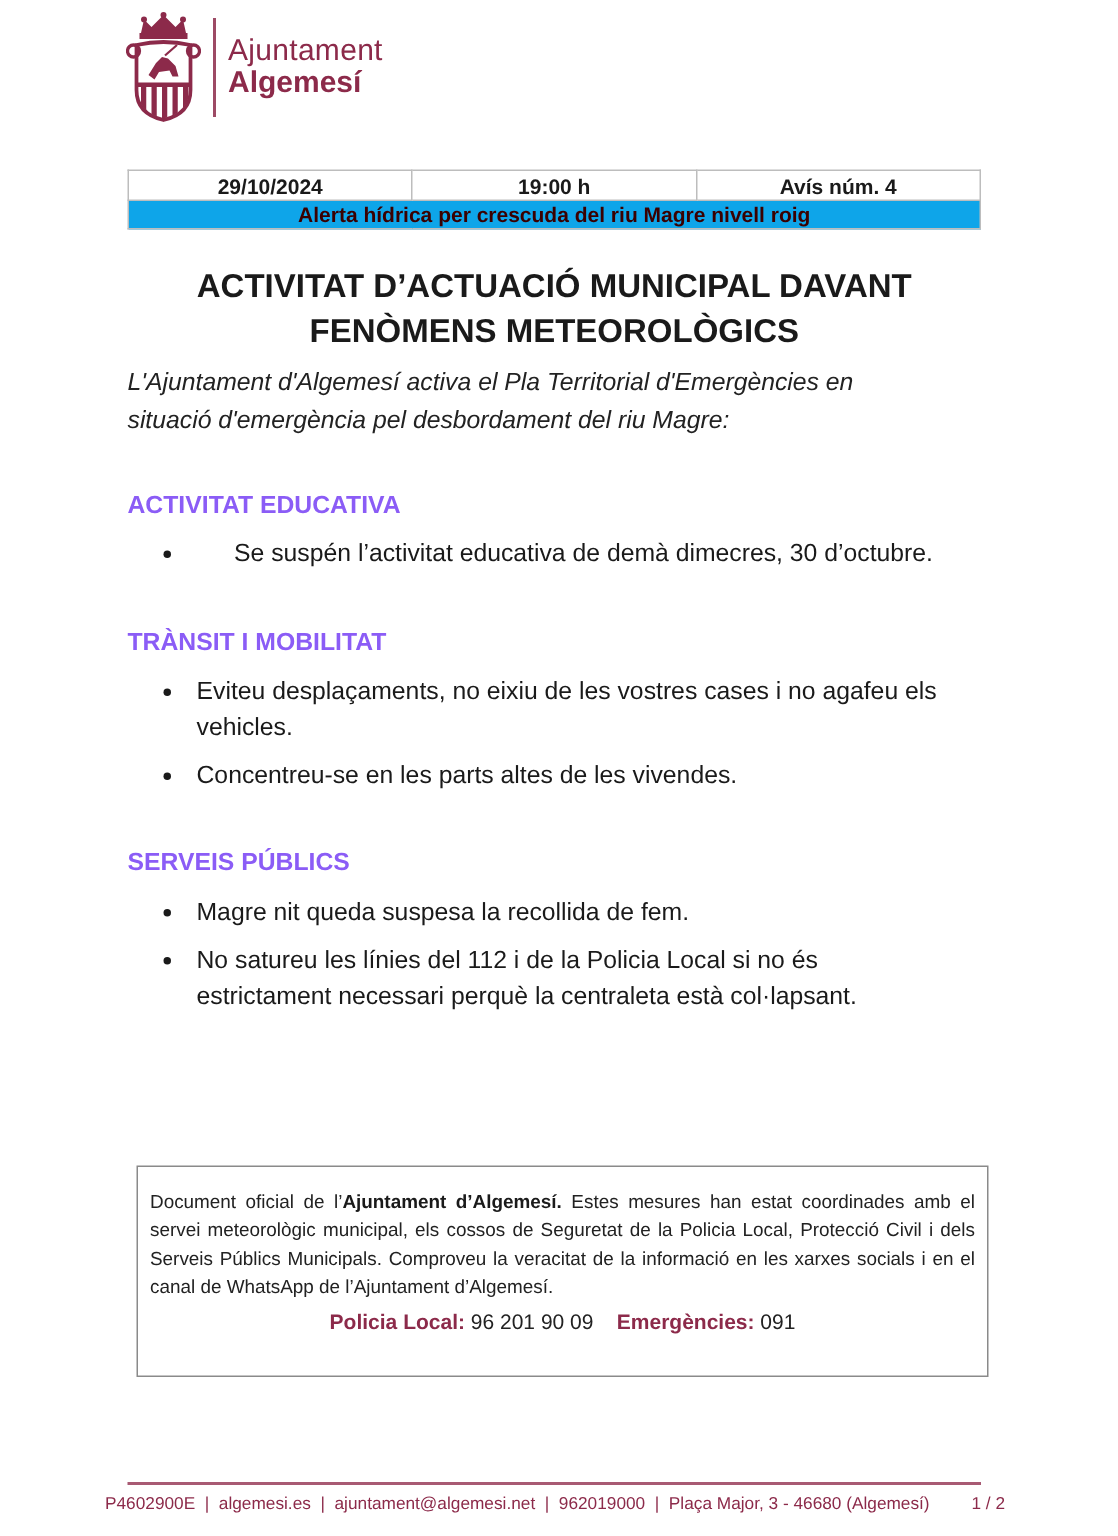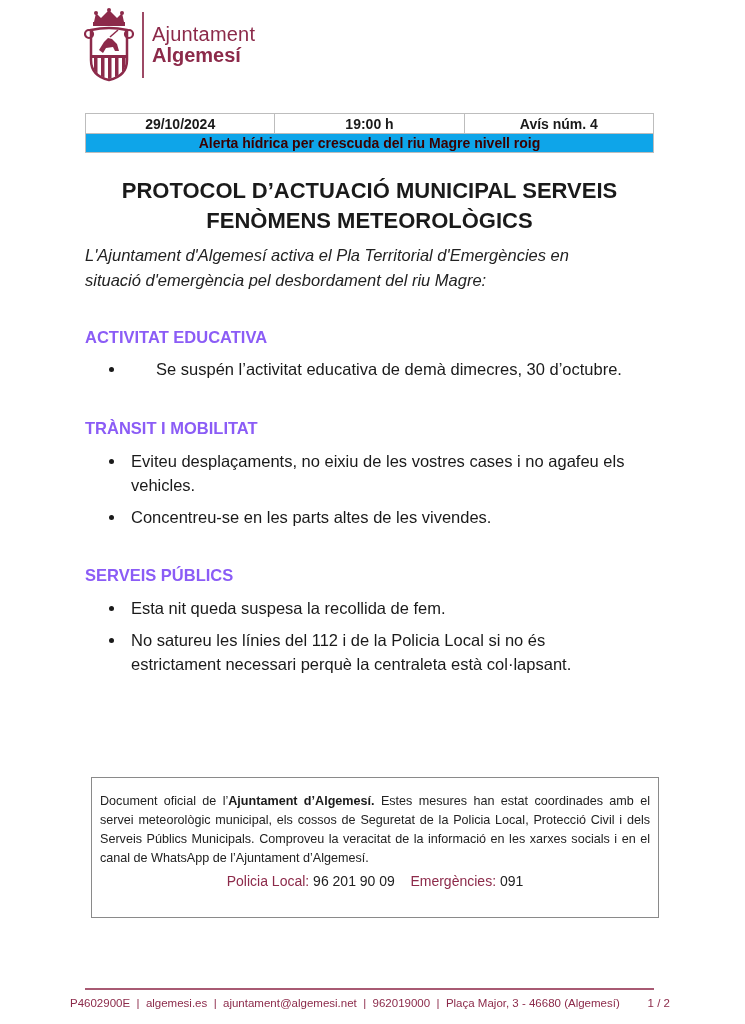--- a/index.html
+++ b/index.html
@@ -23,21 +23,21 @@
 
     .section-head { position: absolute; left: 85px; font-weight: 700; font-size: 16.5px; color: #8b5cf6; }
     ul.bullets { position: absolute; left: 107px; width: 540px; list-style: none; }
     ul.bullets li { position: relative; padding-left: 24px; font-size: 16.5px; line-height: 24px; color: #1a1a1a; margin-bottom: 8px; }
     ul.bullets li .dot { position: absolute; left: 2px; top: 10px; width: 5px; height: 5px; border-radius: 50%; background: #1a1a1a; }
 
     .notice { position: absolute; left: 91px; top: 777px; width: 568px; height: 141px; border: 1px solid #8a8a8a; padding: 14px 8px 0 8px; }
     .notice-text { font-size: 12.6px; line-height: 19px; text-align: justify; color: #222; }
     .notice-text b { font-weight: 700; color: #1a1a1a; }
     .notice-phones { text-align: center; font-size: 14px; margin-top: 5px; color: #222; }
-    .notice-phones .lbl { color: #8c2a4a; font-weight: 400; }
+    .notice-phones .lbl { color: #8c2a4a; font-weight: 700; }
 
     .footer-rule { position: absolute; left: 85px; top: 988px; width: 569px; height: 2px; background: #a85a73; }
     .footer { position: absolute; left: 70px; top: 997px; width: 600px; display: flex; justify-content: space-between; font-size: 11.5px; color: #8c2a4a; gap: 25px; }
   </style>
 </head>
 <body>
 
 <div class="logo">
   <svg class="logo-crest" viewBox="0 0 50 74">
 
@@ -82,21 +82,21 @@
     <td class="cell">19:00 h</td>
     <td class="cell">Avís núm. 4</td>
   </tr>
   <tr>
     <td class="alert" colspan="3">Alerta hídrica per crescuda del riu Magre nivell roig</td>
   </tr>
 </tbody>
   </table>
 
 <div class="title">
-  <div>PROTOCOL D’ACTUACIÓ MUNICIPAL SERVEIS</div>
+  <div>ACTIVITAT D’ACTUACIÓ MUNICIPAL DAVANT</div>
   <div>FENÒMENS METEOROLÒGICS</div>
 </div>
 
 <div class="intro">
   <div>L'Ajuntament d'Algemesí activa el Pla Territorial d'Emergències en</div>
   <div>situació d'emergència pel desbordament del riu Magre:</div>
 </div>
 
 <div class="section-head" style="top:328px;">ACTIVITAT EDUCATIVA</div>
 <ul class="bullets" style="top:357px;text-align:center;">
@@ -104,21 +104,21 @@
 </ul>
 
 <div class="section-head" style="top:419px;">TRÀNSIT I MOBILITAT</div>
 <ul class="bullets" style="top:449px; width:530px;">
   <li><span class="dot"></span><span>Eviteu desplaçaments, no eixiu de les vostres cases i no agafeu els vehicles.</span></li>
   <li><span class="dot"></span><span>Concentreu-se en les parts altes de les vivendes.</span></li>
 </ul>
 
 <div class="section-head" style="top:566px;">SERVEIS PÚBLICS</div>
 <ul class="bullets" style="top:596px; width:530px;">
-  <li><span class="dot"></span><span>Esta nit queda suspesa la recollida de fem.</span></li>
+  <li><span class="dot"></span><span>Magre nit queda suspesa la recollida de fem.</span></li>
   <li><span class="dot"></span><span>No satureu les línies del 112 i de la Policia Local si no és estrictament necessari perquè la centraleta està col·lapsant.</span></li>
 </ul>
 
 <div class="notice">
   <p class="notice-text"><span>Document oficial de l’</span><b>Ajuntament d’Algemesí.</b><span> Estes mesures han estat coordinades amb el servei meteorològic municipal, els cossos de Seguretat de la Policia Local, Protecció Civil i dels Serveis Públics Municipals. Comproveu la veracitat de la informació en les xarxes socials i en el canal de WhatsApp de l’Ajuntament d’Algemesí.</span></p>
   <div class="notice-phones">
     <span class="lbl">Policia Local:</span>
     <span>96 201 90 09</span>
     &nbsp;&nbsp;
     <span class="lbl">Emergències:</span>

